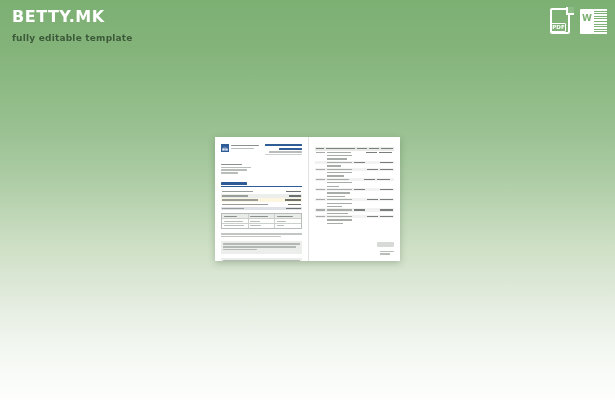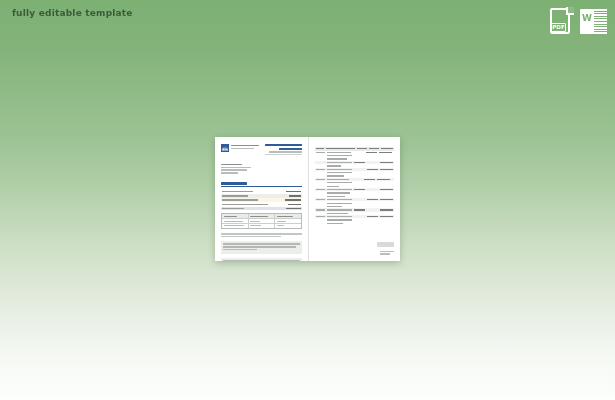--- a/index.html
+++ b/index.html
@@ -37,21 +37,21 @@
   }
   .brand-logo {
     font-size: 16px;
     font-weight: bold;
     color: #ffffff;
     letter-spacing: 0.5px;
     line-height: 18px;
     font-family: "DejaVu Sans", sans-serif;
   }
   .brand-tagline {
-    margin-top: 0;
+    margin-top: 7px;
     font-size: 9px;
     font-weight: bold;
     color: #3c5a39;
     letter-spacing: 0.2px;
     line-height: 11px;
     font-family: "DejaVu Sans", sans-serif;
   }
 
   .page-title {
     position: absolute;
@@ -246,20 +246,21 @@
   .right-foot { position: absolute; right: 6px; bottom: 5px; width: 14px; }
   .right-foot .ln { height: 1.2px; background: #b9bdb9; }
   .right-stamp { position: absolute; right: 6px; bottom: 14px; width: 17px; height: 5px; background: #d7dad7; border-radius: 1px; }
 </style>
 </head>
 <body>
 
 <div id="stage">
 
   <div class="brand">
+    <div class="brand-logo">BETTY.MK</div>
     <div class="brand-tagline">fully editable template</div>
   </div>
 
 
   <div class="format-icons">
 
     <div class="fmt-icon">
       <div class="pdf-sheet"></div>
       <div class="pdf-fold"></div>
       <div class="pdf-label">PDF</div>

